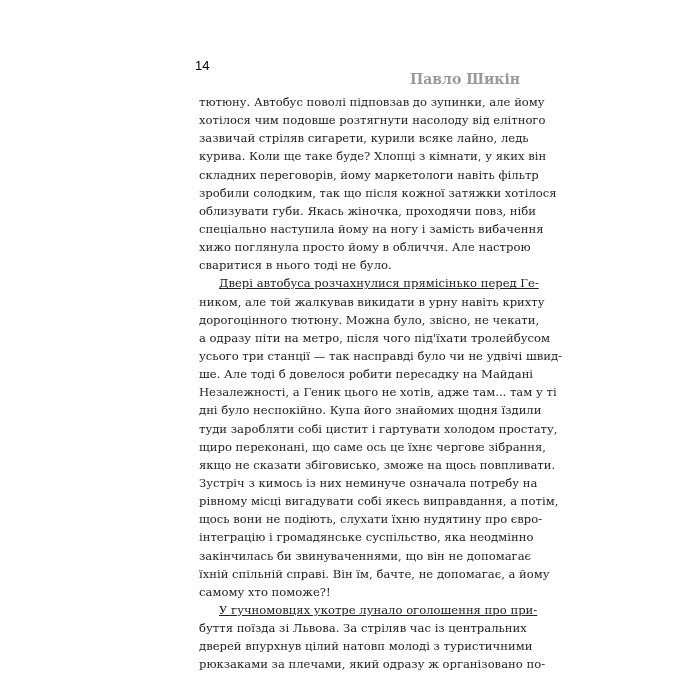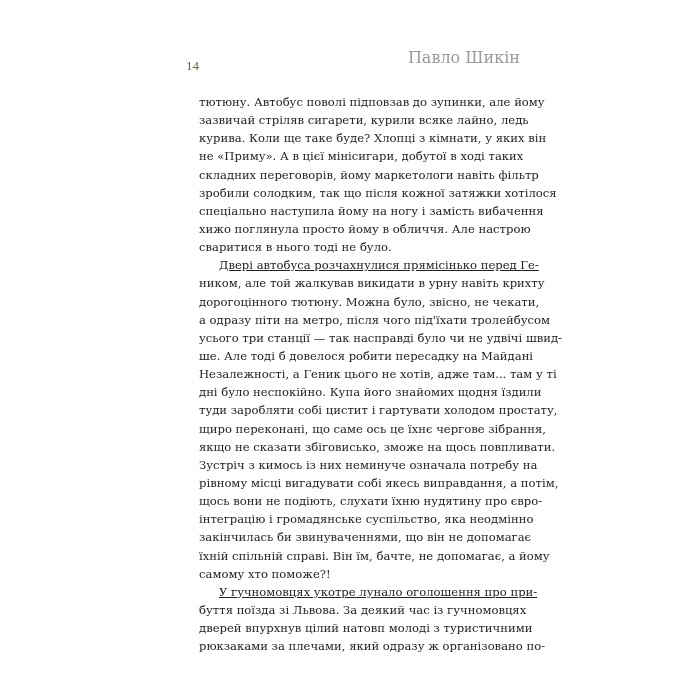--- a/index.html
+++ b/index.html
@@ -1,24 +1,24 @@
 <!DOCTYPE html>
 <html><head>
 <meta charset="utf-8">
 <style>
   html, body { margin: 0; padding: 0; background: #ffffff; }
   body { width: 700px; height: 700px; position: relative; overflow: hidden; }
   .page { position: absolute; left: 0; top: 0; width: 700px; height: 700px; background: #ffffff; }
   .folio {
-    position: absolute; left: 186px; top: 58px;
-    font-family: Liberation Serif, serif; font-size: 13px; color: #4d7c0f;
+    position: absolute; left: 195px; top: 58px;
+    font-family: Liberation Sans, sans-serif; font-size: 13px; color: #000000;
   }
   .running-head {
-    position: absolute; right: 180px; top: 48px;
-    font-family: "DejaVu Serif", serif; font-size: 16px; color: #9a9a9a;
+    position: absolute; right: 180px; top: 71px;
+    font-family: "DejaVu Serif", serif; font-size: 14px; color: #9a9a9a; font-weight: bold;
   }
   .body-text {
     position: absolute; left: 199px; top: 93px; width: 322px;
     font-family: "DejaVu Serif", serif; font-size: 11.6px; line-height: 18.15px;
     color: #222222;
   }
   .line {
     display: block; white-space: nowrap; text-align: justify; text-align-last: justify;
     height: 18.15px; overflow: visible;
   }
@@ -26,25 +26,26 @@
   .line.indent { padding-left: 20px; text-decoration: underline; }
 </style>
 </head>
 <body>
 
 <div class="page">
   <div class="folio">14</div>
   <div class="running-head">Павло Шикін</div>
   <div class="body-text" id="body-text">
       <span class="line">тютюну. Автобус поволі підповзав до зупинки, але йому</span>
+      <span class="line">хотілося чим подовше розтягнути насолоду від елітного</span>
       <span class="line">зазвичай стріляв сигарети, курили всяке лайно, ледь</span>
       <span class="line">курива. Коли ще таке буде? Хлопці з кімнати, у яких він</span>
-      <span class="line">не «Приму». А в цієї мінісигари, добутої в ході таких</span>
       <span class="line">складних переговорів, йому маркетологи навіть фільтр</span>
       <span class="line">зробили солодким, так що після кожної затяжки хотілося</span>
+      <span class="line">облизувати губи. Якась жіночка, проходячи повз, ніби</span>
       <span class="line">спеціально наступила йому на ногу і замість вибачення</span>
       <span class="line">хижо поглянула просто йому в обличчя. Але настрою</span>
       <span class="line last">сваритися в нього тоді не було.</span>
       <span class="line indent">Двері автобуса розчахнулися прямісінько перед Ге-</span>
       <span class="line">ником, але той жалкував викидати в урну навіть крихту</span>
       <span class="line">дорогоцінного тютюну. Можна було, звісно, не чекати,</span>
       <span class="line">а одразу піти на метро, після чого під'їхати тролейбусом</span>
       <span class="line">усього три станції — так насправді було чи не удвічі швид-</span>
       <span class="line">ше. Але тоді б довелося робити пересадку на Майдані</span>
       <span class="line">Незалежності, а Геник цього не хотів, адже там... там у ті</span>
@@ -53,17 +54,17 @@
       <span class="line">щиро переконані, що саме ось це їхнє чергове зібрання,</span>
       <span class="line">якщо не сказати збіговисько, зможе на щось повпливати.</span>
       <span class="line">Зустріч з кимось із них неминуче означала потребу на</span>
       <span class="line">рівному місці вигадувати собі якесь виправдання, а потім,</span>
       <span class="line">щось вони не подіють, слухати їхню нудятину про євро-</span>
       <span class="line">інтеграцію і громадянське суспільство, яка неодмінно</span>
       <span class="line">закінчилась би звинуваченнями, що він не допомагає</span>
       <span class="line">їхній спільній справі. Він їм, бачте, не допомагає, а йому</span>
       <span class="line last">самому хто поможе?!</span>
       <span class="line indent">У гучномовцях укотре лунало оголошення про при-</span>
-      <span class="line">буття поїзда зі Львова. За деякий час із гучномовцях</span>
+      <span class="line">буття поїзда зі Львова. За стріляв час із центральних</span>
       <span class="line">дверей впурхнув цілий натовп молоді з туристичними</span>
       <span class="line">рюкзаками за плечами, який одразу ж організовано по-</span>
     </div>
 </div>
 
 </body></html>

